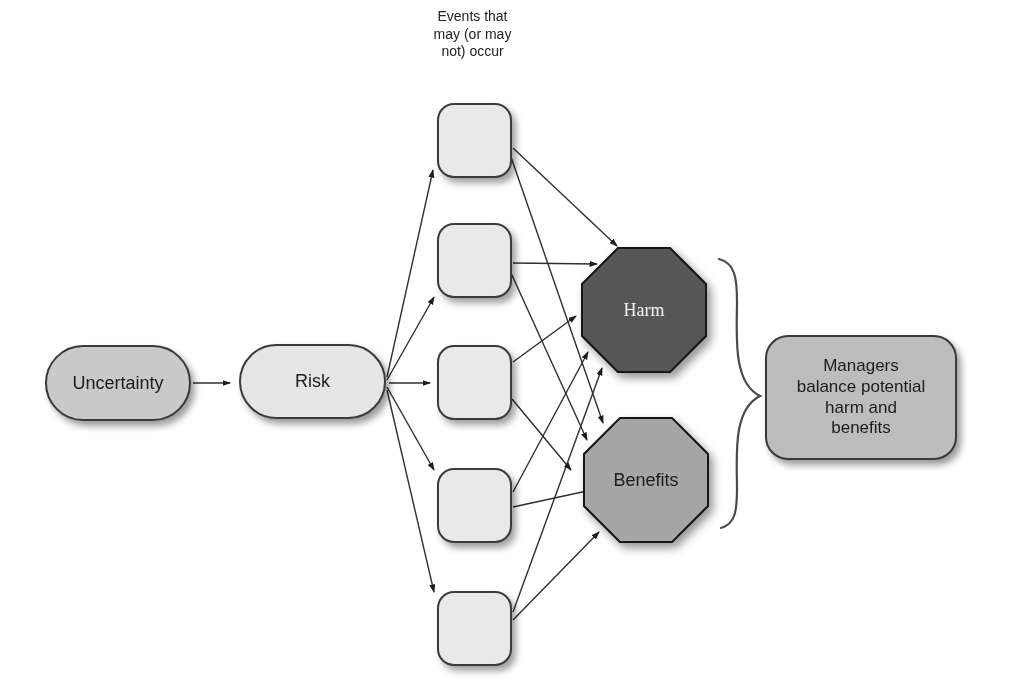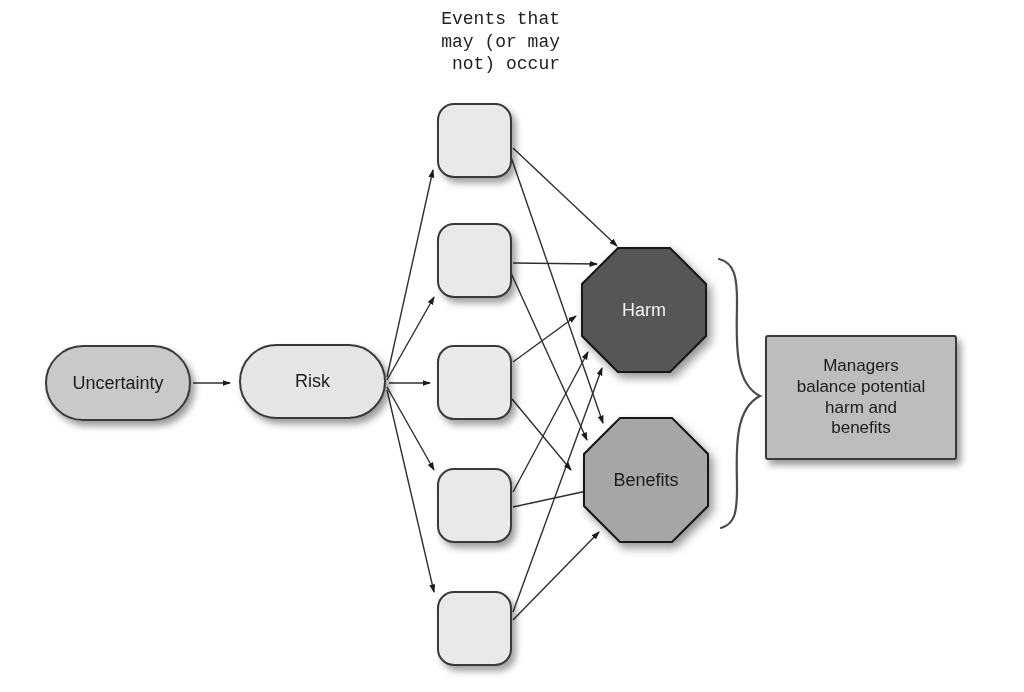--- a/index.html
+++ b/index.html
@@ -79,43 +79,42 @@
   }
   .octagon-border {
     left: 0; top: 0; right: 0; bottom: 0;
     background: #161616;
   }
   .octagon-inner {
     left: 2px; top: 2px; right: 2px; bottom: 2px;
     display: flex; align-items: center; justify-content: center;
     font-size: 18px;
   }
-  .octagon-harm { left: 581px; top: 247px; }
+  .octagon-harm { left: 581px; top: 247px; font-family: Liberation Serif, serif; }
   .octagon-harm .octagon-inner { background: var(--harm-fill); color: var(--harm-text); }
   .octagon-benefits { left: 583px; top: 417px; }
   .octagon-benefits .octagon-inner { background: var(--benefits-fill); color: var(--text); }
   .managers-box {
     left: 765px; top: 335px; width: 192px; height: 125px;
     background: var(--managers-fill);
     border: 2px solid var(--border);
-    border-radius: 3px;
+    border-radius: 23px;
     font-size: 17px;
     line-height: 1.22;
     white-space: pre-line;
     box-shadow: 4px 5px 7px rgba(0,0,0,0.40);
   }
   .top-label {
     position: absolute;
     left: 385px; top: 8px; width: 175px;
-    text-align: right;
-    font-size: 18px;
+    text-align: center;
+    font-size: 14px;
     line-height: 1.25;
     color: #222;
     white-space: pre-line;
-    font-family: Liberation Mono, monospace;
   }
 </style>
 </head>
 <body>
 
 <div class="canvas">
 
   <svg class="connector-layer" viewBox="0 0 1024 692" xmlns="http://www.w3.org/2000/svg">
     <defs>
       <marker id="ah" markerWidth="9" markerHeight="7" refX="7.5" refY="3" orient="auto" markerUnits="userSpaceOnUse">

